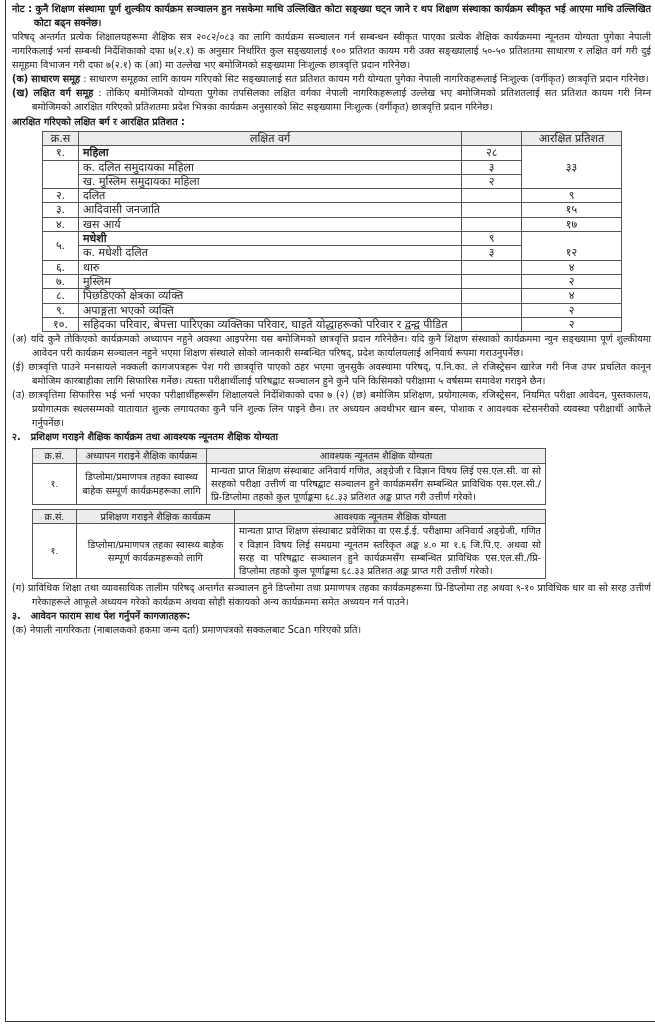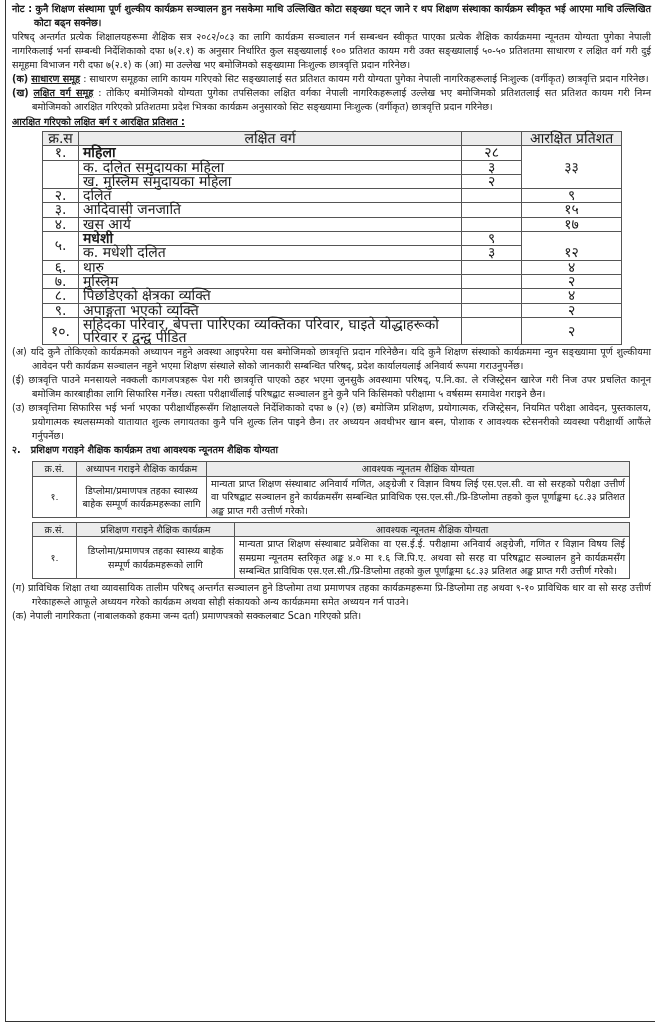--- a/index.html
+++ b/index.html
@@ -10,31 +10,31 @@
   }
   .page {
     position: relative; box-sizing: border-box;
     width: 653px; height: 1022px; margin: 0 0 0 5px;
     border-left: 1.5px solid #333; border-right: 1.5px solid #333;
     border-bottom: 1.5px solid #333;
     padding: 2px 6px 0 6px;
   }
   p { margin: 0; text-align: justify; }
   .bold { font-weight: bold; }
-  .u { text-decoration: underline; }
+  .u { }
   .hang { padding-left: 22px; text-indent: -22px; }
   .hang2 { padding-left: 20px; text-indent: -20px; }
   .indent { padding-left: 22px; }
   .sec { margin-top: 1px; }
   table { border-collapse: collapse; }
   td, th { border: 1px solid #555; padding: 0 4px; font-weight: normal; vertical-align: middle; }
   th { background: #ececec; }
-  .t1 { width: 580px; margin: 2px 0 0 30px; font-size: 14px; line-height: 13.3px; }
+  .t1 { width: 580px; margin: 2px 0 0 30px; font-size: 11px; line-height: 13.3px; }
   .t1 td.c { text-align: center; }
-  .t2 { width: 598px; margin: 4px 0 2px 20px; font-size: 9.5px; line-height: 13.4px; }
+  .t2 { width: 514px; margin: 4px 0 2px 20px; font-size: 9.5px; line-height: 13.4px; }
   .t2 td.c { text-align: center; }
   .t2 td.j { text-align: justify; }
   .heading2 { margin-top: 2px; }
 </style>
 </head>
 <body>
 
 <div class="page">
 
   <p class="hang bold">
@@ -204,18 +204,22 @@
       </tr>
     </tbody>
   </table>
 
   <p class="hang2">
     <span>(ग)</span>
     <span>प्राविधिक शिक्षा तथा व्यावसायिक तालीम परिषद् अन्तर्गत सञ्चालन हुने डिप्लोमा तथा प्रमाणपत्र तहका कार्यक्रमहरूमा प्रि-डिप्लोमा तह अथवा ९-१० प्राविधिक धार वा सो सरह उत्तीर्ण गरेकाहरूले आफूले अध्ययन गरेको कार्यक्रम अथवा सोही संकायको अन्य कार्यक्रममा समेत अध्ययन गर्न पाउने।</span>
   </p>
 
 
+  <p class="bold">
+    <span>३.</span>&nbsp;&nbsp;
+    <span>आवेदन फाराम साथ पेश गर्नुपर्ने कागजातहरू:</span>
+  </p>
   <p class="hang2">
     <span>(क)</span>
     <span>नेपाली नागरिकता (नाबालकको हकमा जन्म दर्ता) प्रमाणपत्रको सक्कलबाट Scan गरिएको प्रति।</span>
   </p>
 
 </div>
 
 </body></html>

